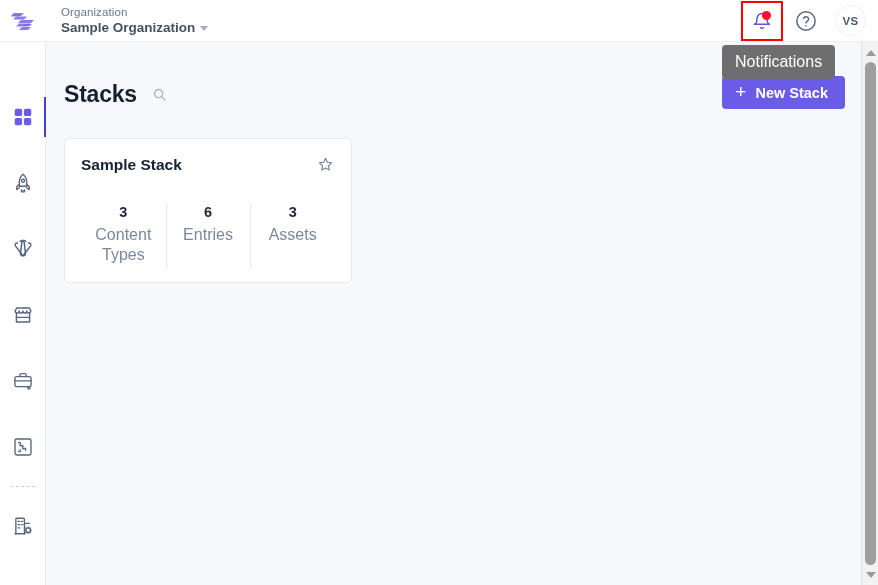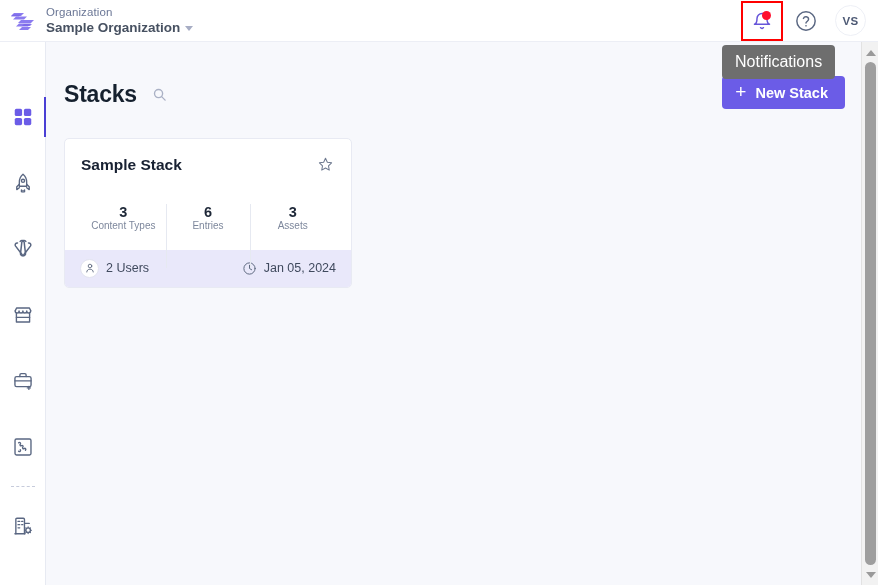--- a/index.html
+++ b/index.html
@@ -22,21 +22,21 @@
     background: #ffffff;
     border-bottom: 1px solid #eceef5;
     display: flex; align-items: center;
     z-index: 30;
   }
   .brand-logo {
     width: 46px; height: 42px;
     display: flex; align-items: center; justify-content: center;
     flex: 0 0 46px;
   }
-  .org-block { line-height: 1.15; }
+  .org-block { margin-left: 15px; line-height: 1.15; }
   .org-label {
     font-size: 11.5px; color: #6b7796; letter-spacing: .1px;
   }
   .org-name {
     font-size: 13.5px; color: #475161; font-weight: bold;
     display: flex; align-items: center; gap: 5px; margin-top: 1px;
   }
   .caret-down {
     width: 0; height: 0;
     border-left: 4.5px solid transparent;
@@ -181,21 +181,21 @@
   }
   .stat + .stat::before {
     content: "";
     position: absolute; left: 0; top: 0px;
     width: 1px; height: 64px; background: #e6e9f1;
   }
   .stat-num {
     font-size: 14.5px; font-weight: bold; color: #1d2737;
   }
   .stat-label {
-    font-size: 10px; color: #7d879c; line-height: 1.25;
+    font-size: 16px; color: #7d879c; margin-top: 5px; line-height: 1.25;
   }
   .card-foot {
     background: #e9e8fa;
     height: 37px;
     display: flex; align-items: center;
     padding: 0 15px;
     justify-content: space-between;
   }
   .foot-item {
     display: flex; align-items: center; gap: 7px;
@@ -399,38 +399,20 @@
               <div class="stat-num">6</div>
               <div class="stat-label">Entries</div>
             </div>
             <div class="stat">
               <div class="stat-num">3</div>
               <div class="stat-label">Assets</div>
             </div>
           </div>
         </div>
 
-        <div class="card-foot">
-          <div class="foot-item">
-            <span class="avatar-sm">
-              <svg width="12" height="12" viewBox="0 0 24 24" fill="none" stroke="#5f6a80" stroke-width="1.8" stroke-linecap="round" stroke-linejoin="round">
-                <circle cx="12" cy="8" r="3.6"></circle>
-                <path d="M5.5 20c0-3.5 2.9-5.6 6.5-5.6s6.5 2.1 6.5 5.6"></path>
-              </svg>
-            </span>
-            <span>2 Users</span>
-          </div>
-          <div class="foot-item">
-            <svg width="15" height="15" viewBox="0 0 24 24" fill="none" stroke="#5f6a80" stroke-width="1.6" stroke-linecap="round" stroke-linejoin="round">
-              <circle cx="12" cy="12" r="9"></circle>
-              <path d="M12 6.8V12l3.4 2"></path>
-            </svg>
-            <span>Jan 05, 2024</span>
-          </div>
-        </div>
       </div>
 
     </div>
   </div>
 
   <button class="new-stack-btn">
     <span class="plus-glyph">+</span>
     <span>New Stack</span>
   </button>
 

